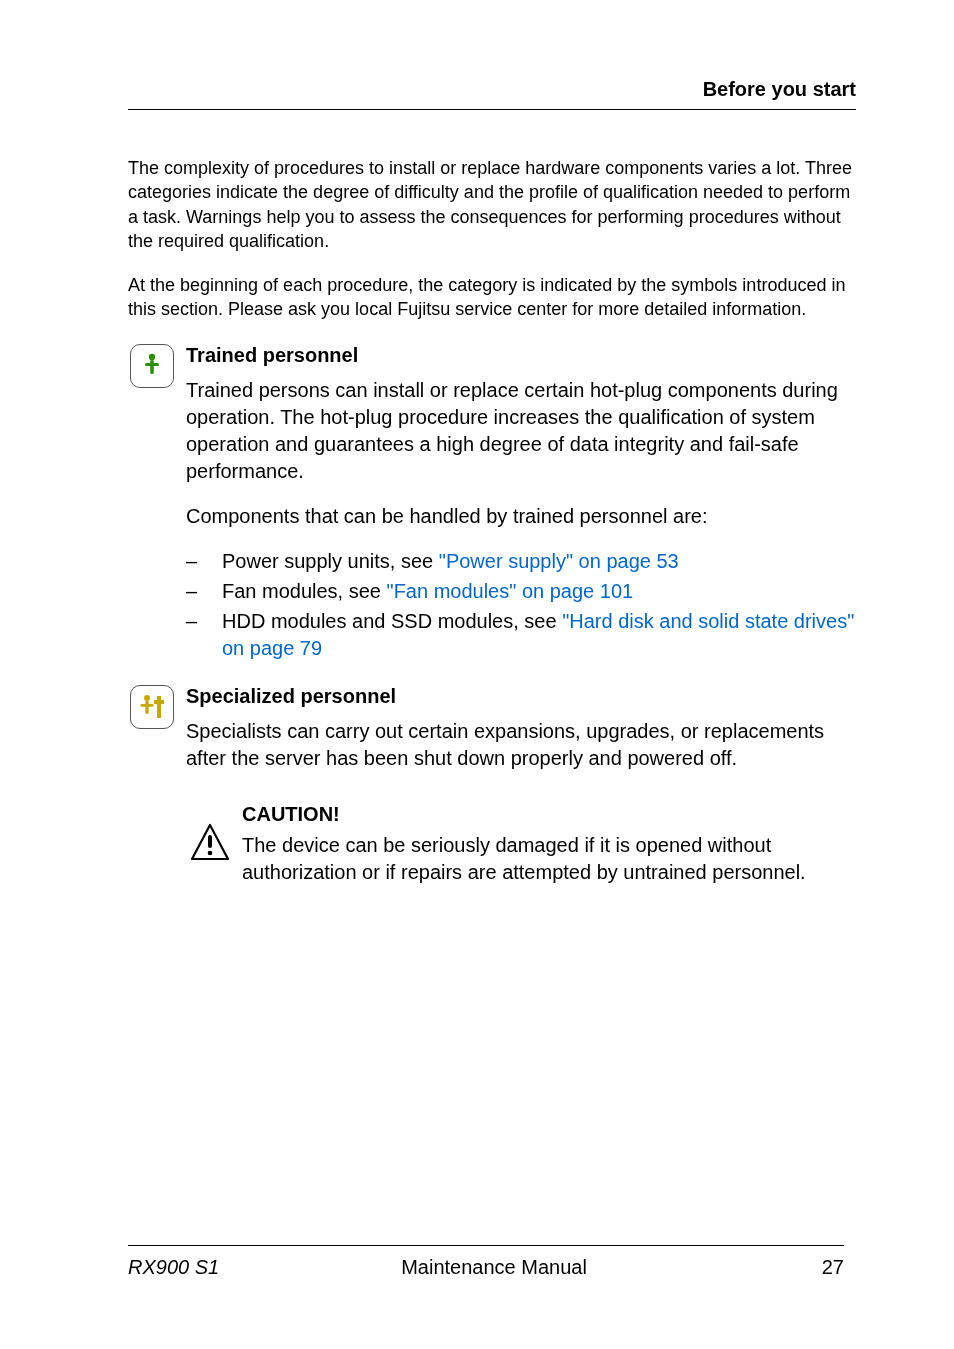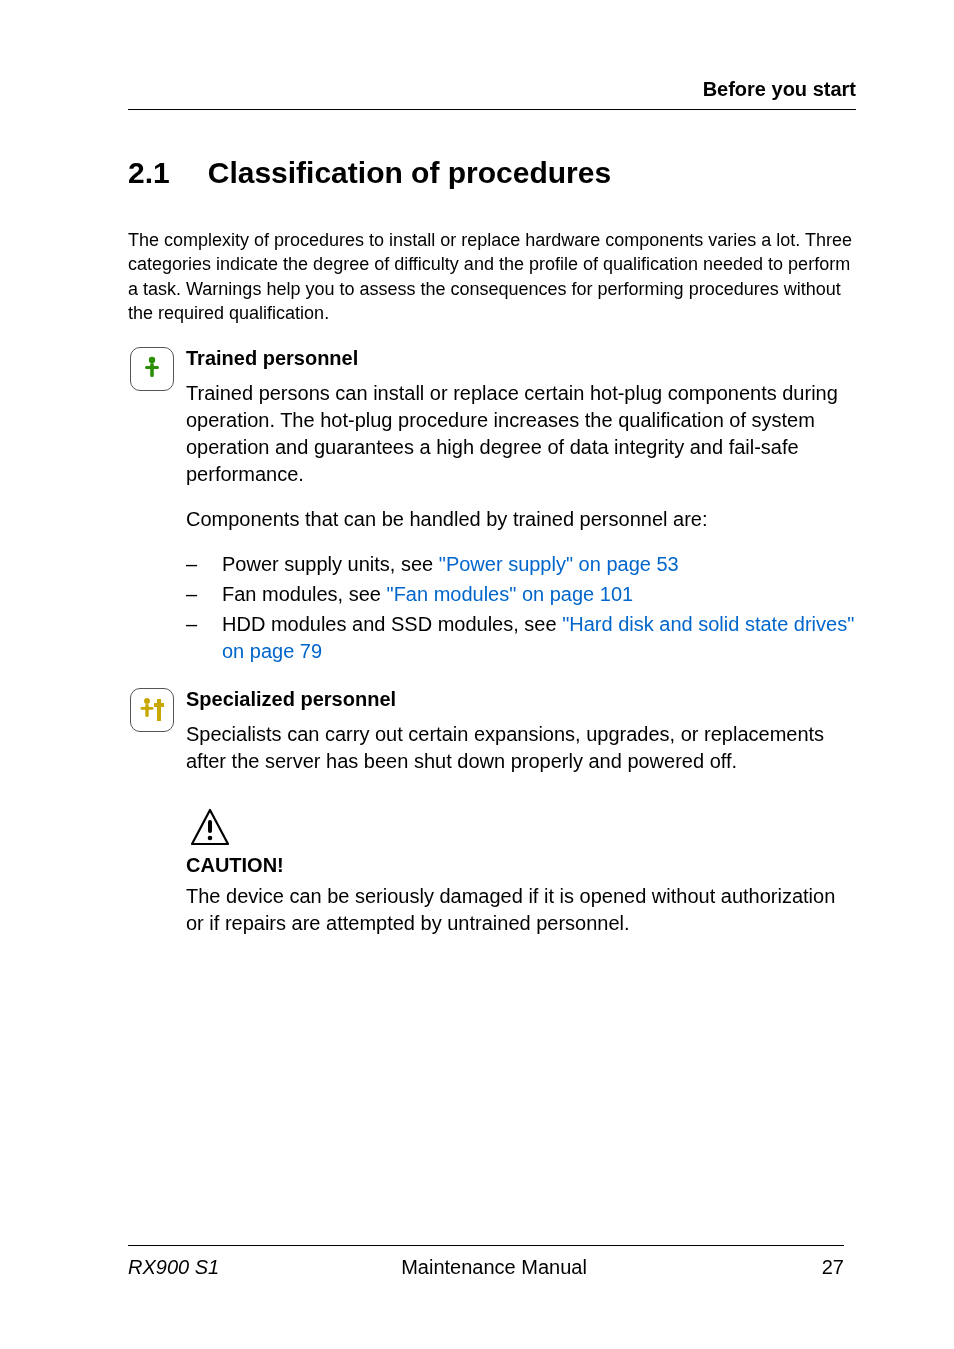--- a/index.html
+++ b/index.html
@@ -90,23 +90,22 @@
     .bullet-list li::before {
       content: "–";
       position: absolute;
       left: 0;
     }
     .link {
       color: #0066cc;
     }
     .caution-block {
       display: flex;
-      align-items: flex-start;
+      align-items: center;
       margin-top: 29px;
-      flex-direction: column;
     }
     .caution-icon-wrap {
       width: 48px;
       height: 48px;
       flex-shrink: 0;
       margin-right: 8px;
       display: flex;
       align-items: center;
       justify-content: center;
     }
@@ -141,25 +140,23 @@
     }
   </style>
 </head>
 <body>
 
 <div class="page">
   <div class="header">
     <span>Before you start</span>
   </div>
 
-  <h1 class="section-heading">
-    <span class="section-number">2.1</span><span>Classification of procedures</span>
-  </h1>
 
   <p class="body-para">The complexity of procedures to install or replace hardware components varies a lot. Three categories indicate the degree of difficulty and the profile of qualification needed to perform a task. Warnings help you to assess the consequences for performing procedures without the required qualification.</p>
+  <p class="body-para">At the beginning of each procedure, the category is indicated by the symbols introduced in this section. Please ask you local Fujitsu service center for more detailed information.</p>
 
   <div class="block">
     <div class="icon-box">
       <div class="icon-rounded">
         <svg width="18" height="28" viewBox="0 0 18 28">
           <circle cx="9" cy="5" r="3.2" fill="#2a9000"></circle>
           <rect x="7.2" y="8" width="3.6" height="14" rx="1.5" fill="#2a9000"></rect>
           <rect x="2" y="11" width="14" height="3" rx="1.5" fill="#2a9000"></rect>
         </svg>
       </div>

